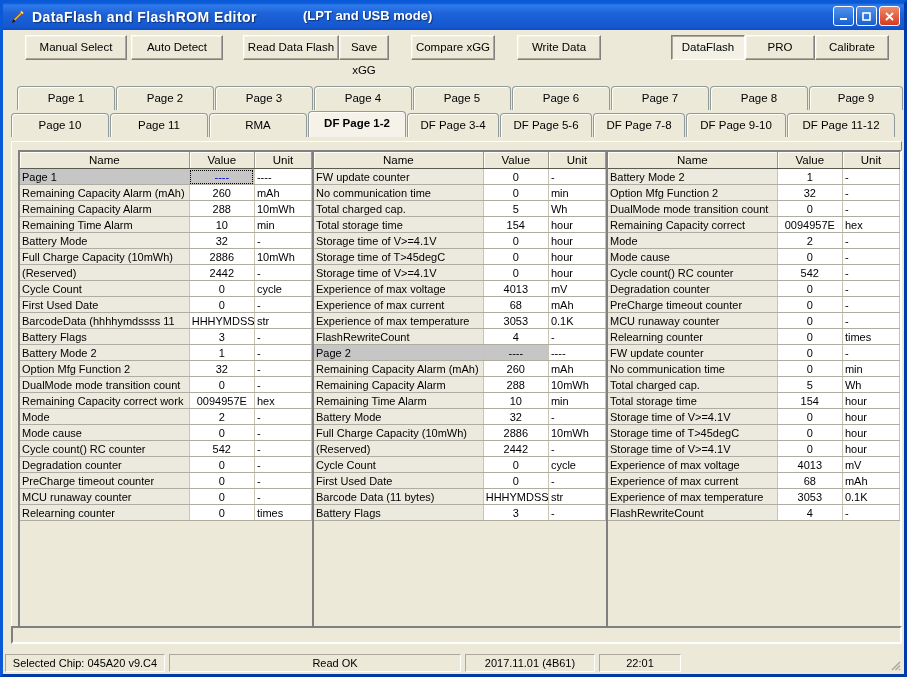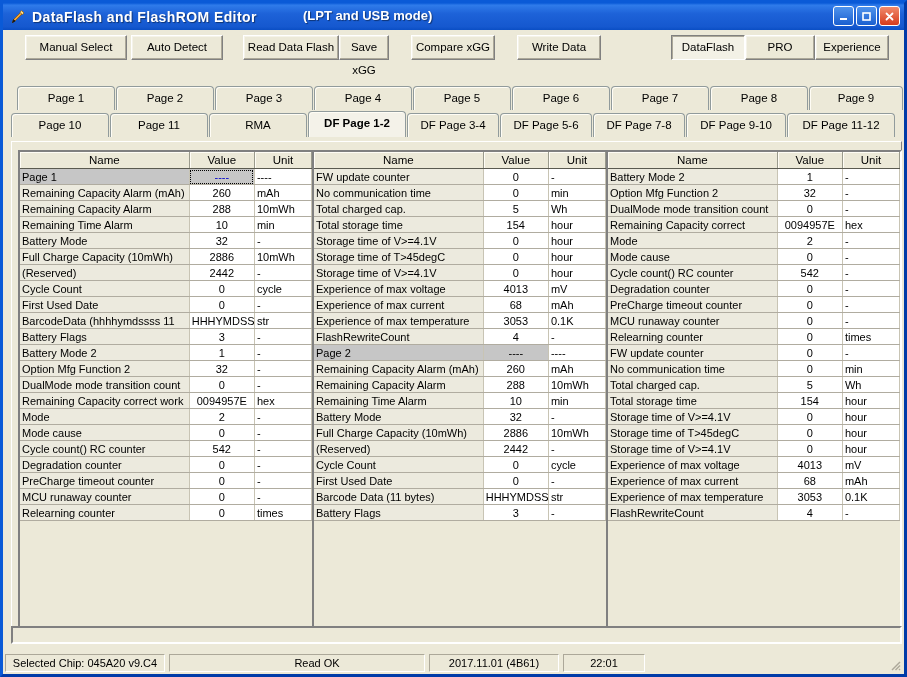--- a/index.html
+++ b/index.html
@@ -186,21 +186,21 @@
 
   <div class="toolbar" id="toolbar">
       <div class="btn" style="left: 22px; top: 5px; width: 102px;">Manual Select</div>
       <div class="btn" style="left: 128px; top: 5px; width: 92px;">Auto Detect</div>
       <div class="btn" style="left: 240px; top: 5px; width: 96px;">Read Data Flash</div>
       <div class="btn" style="left: 336px; top: 5px; width: 50px;">Save xGG</div>
       <div class="btn" style="left: 408px; top: 5px; width: 84px;">Compare xGG</div>
       <div class="btn" style="left: 514px; top: 5px; width: 84px;">Write Data</div>
       <div class="btn flat-sel" style="left: 668px; top: 5px; width: 74px;">DataFlash</div>
       <div class="btn" style="left: 742px; top: 5px; width: 70px;">PRO</div>
-      <div class="btn" style="left: 812px; top: 5px; width: 74px;">Experience</div>
+      <div class="btn" style="left: 812px; top: 5px; width: 74px;">Calibrate</div>
     </div>
 
   <div class="tabrow" style="top:83px;" id="tabrow1">
       <div class="tab" style="left: 14px; width: 98px;">Page 1</div>
       <div class="tab" style="left: 113px; width: 98px;">Page 2</div>
       <div class="tab" style="left: 212px; width: 98px;">Page 3</div>
       <div class="tab" style="left: 311px; width: 98px;">Page 4</div>
       <div class="tab" style="left: 410px; width: 98px;">Page 5</div>
       <div class="tab" style="left: 509px; width: 98px;">Page 6</div>
       <div class="tab" style="left: 608px; width: 98px;">Page 7</div>
@@ -603,21 +603,21 @@
             </tr>
           </tbody>
         </table>
       </div>
     </div>
 
   <div class="innerbar"></div>
 
   <div class="statusbar" id="statusbar">
     <div class="spanel" style="width: 160px;">Selected Chip:  045A20 v9.C4</div>
-      <div class="spanel" style="width: 256px; padding-left: 40px;">Read OK</div>
+      <div class="spanel" style="width: 292px; padding-left: 40px;">Read OK</div>
       <div class="spanel" style="width: 130px;">2017.11.01  (4B61)</div>
       <div class="spanel" style="width: 82px;">22:01</div>
       <div class="grip">
       <svg width="14" height="14" viewBox="0 0 14 14">
         <g stroke="#aca899" stroke-width="1.4">
           <path d="M12 4 L4 12"></path>
             <path d="M12 7.5 L7.5 12"></path>
             <path d="M12 11 L11 12"></path>
         </g>
       </svg>

